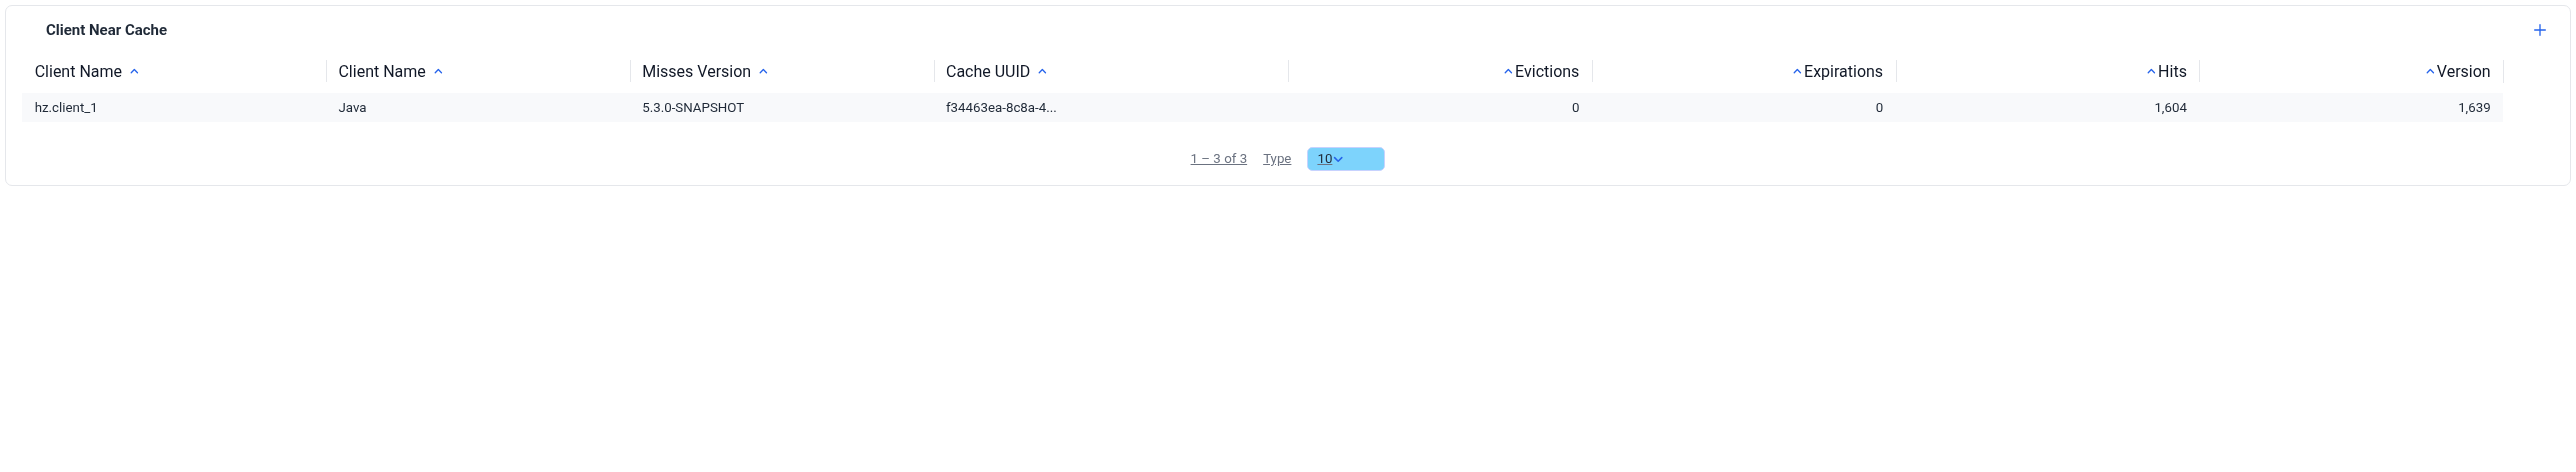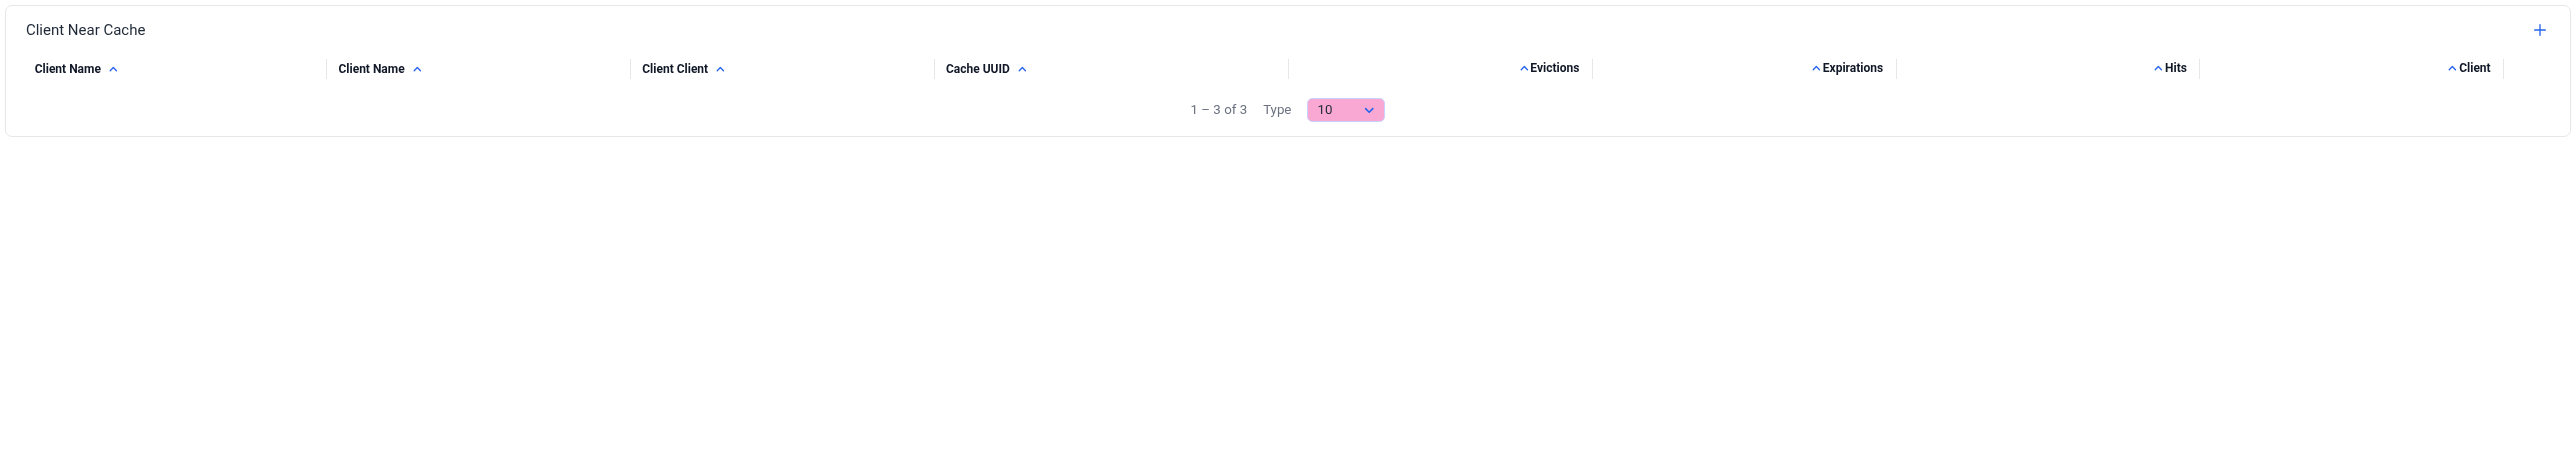--- a/index.html
+++ b/index.html
@@ -17,37 +17,38 @@
     padding: 10.7px 16px 14px;
   }
   .panel-header {
     display: flex;
     justify-content: space-between;
     align-items: center;
     padding: 3.6px 3.6px 12.4px;
   }
   .panel-title {
     font-size: 15px;
-    font-weight: 400;
+    font-weight: 700;
     color: #1f2937;
+    margin-left: 20px;
   }
   .add-btn {
     width: 19.5px; height: 19.5px;
     display: flex; align-items: center; justify-content: center;
     cursor: pointer;
     color: #2563eb;
   }
   table {
     width: 100%;
     border-collapse: collapse;
   }
   thead th {
     text-align: left;
-    font-weight: 700;
-    font-size: 12px;
+    font-weight: 400;
+    font-size: 16px;
     color: #111827;
     padding: 9px 12.4px;
     background: #fff;
     position: relative;
   }
   thead th.num { text-align: right; }
   thead th + th::before {
     content: "";
     position: absolute;
     left: 0;
@@ -83,30 +84,30 @@
   }
   tbody td.num {
     text-align: right;
     font-variant-numeric: tabular-nums;
   }
   .pagination {
     display: flex;
     align-items: center;
     justify-content: center;
     gap: 16px;
-    margin-top: 12px;
+    margin-top: 25px;
     color: #6b7280;
     font-size: 13.3px;
+    text-decoration: underline;
   }
   .rows-select {
     display: inline-flex;
     align-items: center;
-    justify-content: space-between;
     border: 0.9px solid #c7d2fe;
-    background: #f9a8d4;
+    background: #7dd3fc;
     border-radius: 5.3px;
     padding: 3.6px 9px;
     width: 78px;
     color: #1f2937;
     cursor: pointer;
   }
   .rows-select .chev { color: #2563eb; display:inline-flex; }
   svg { display:block; }
   .pad-cell { width:5.3px; padding:0!important; background:#fff!important; border:none!important; }
 </style>
@@ -155,21 +156,21 @@
             <span>Client Name</span>
             <span class="sort-icon">
               <svg width="10.7" height="10.7" viewBox="0 0 24 24" fill="none" stroke="currentColor" stroke-width="3" stroke-linecap="round" stroke-linejoin="round">
                   <polyline points="5 15 12 8 19 15"></polyline>
                 </svg>
             </span>
           </span>
         </th>
         <th>
           <span class="th-left-inner">
-            <span>Client Client</span>
+            <span>Misses Version</span>
             <span class="sort-icon">
               <svg width="10.7" height="10.7" viewBox="0 0 24 24" fill="none" stroke="currentColor" stroke-width="3" stroke-linecap="round" stroke-linejoin="round">
                   <polyline points="5 15 12 8 19 15"></polyline>
                 </svg>
             </span>
           </span>
         </th>
         <th>
           <span class="th-left-inner">
             <span>Cache UUID</span>
@@ -210,28 +211,39 @@
             <span>Hits</span>
           </span>
         </th>
         <th class="num">
           <span class="th-right-inner">
             <span class="sort-icon">
               <svg width="10.7" height="10.7" viewBox="0 0 24 24" fill="none" stroke="currentColor" stroke-width="3" stroke-linecap="round" stroke-linejoin="round">
                   <polyline points="5 15 12 8 19 15"></polyline>
                 </svg>
             </span>
-            <span>Client</span>
+            <span>Version</span>
           </span>
         </th>
         <th class="pad-cell"></th>
       </tr>
     </thead>
     <tbody id="tbody">
 
+    <tr>
+          <td>hz.client_1</td>
+          <td>Java</td>
+          <td>5.3.0-SNAPSHOT</td>
+          <td>f34463ea-8c8a-4...</td>
+          <td class="num">0</td>
+          <td class="num">0</td>
+          <td class="num">1,604</td>
+          <td class="num">1,639</td>
+          <td class="pad-cell"></td>
+        </tr>
       </tbody>
   </table>
 
   <div class="pagination">
     <span>1 – 3 of 3</span>
     <span>Type</span>
     <span class="rows-select">
       <span>10</span>
       <span class="chev">
         <svg width="12.4" height="12.4" viewBox="0 0 24 24" fill="none" stroke="currentColor" stroke-width="3" stroke-linecap="round" stroke-linejoin="round">

